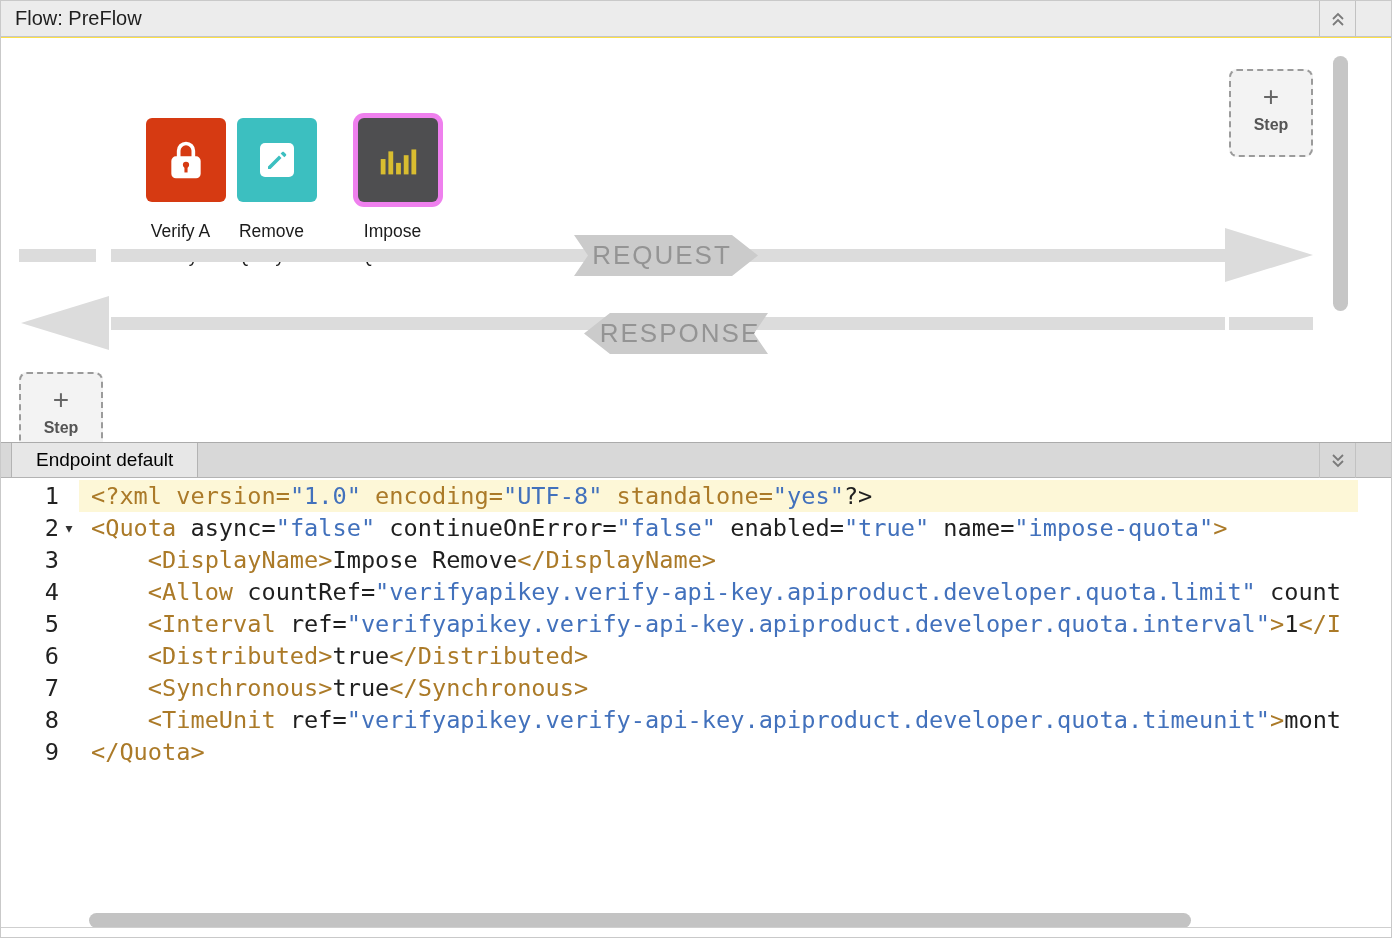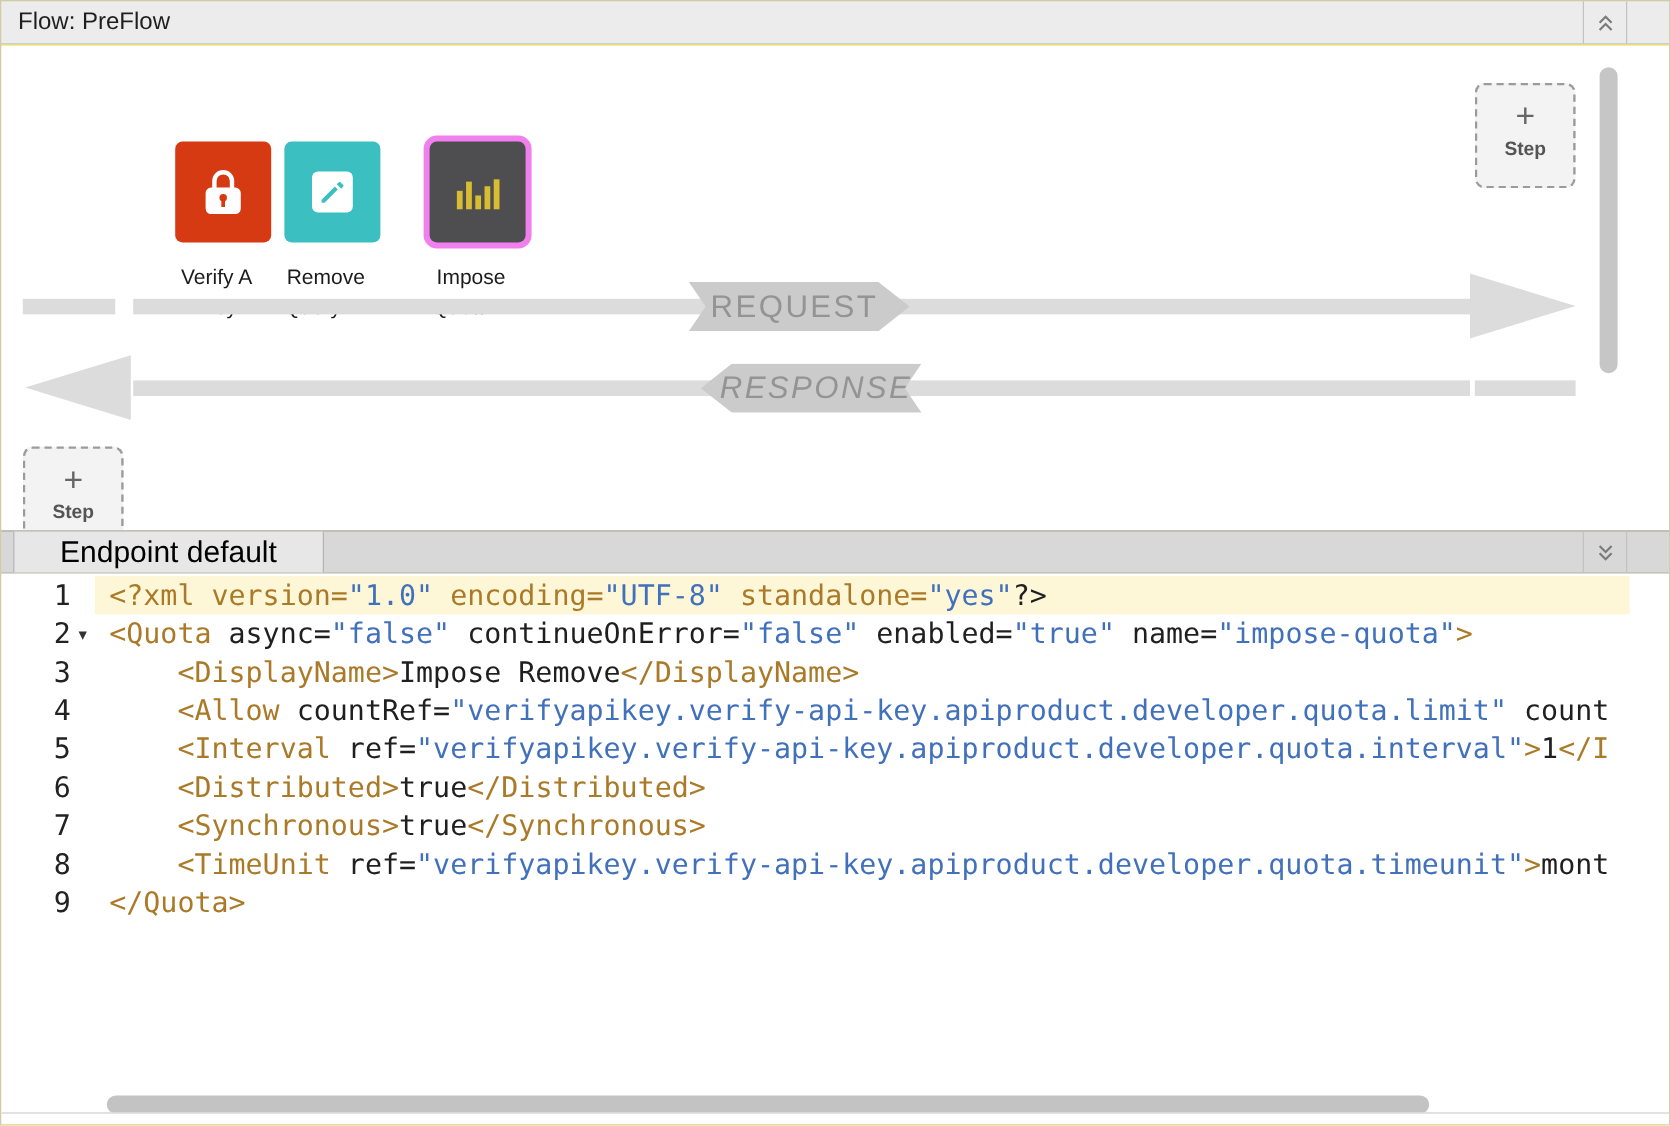--- a/index.html
+++ b/index.html
@@ -34,27 +34,27 @@
   #req-bar-main{left:110px;top:211px;width:1114px;}
   #req-arrowhead{position:absolute;left:1224px;top:190px;width:0;height:0;
                  border-top:27px solid transparent;border-bottom:27px solid transparent;border-left:88px solid #dcdcdc;}
   #resp-arrowhead{position:absolute;left:20px;top:258px;width:0;height:0;
                   border-top:27px solid transparent;border-bottom:27px solid transparent;border-right:88px solid #dcdcdc;}
   #resp-bar-main{left:110px;top:279px;width:1114px;}
   #resp-bar-right{left:1228px;top:279px;width:84px;}
   .lane-badge{position:absolute;width:184px;height:41px;background:#cbcbcb;color:#949494;
               display:flex;align-items:center;justify-content:center;font-size:26px;letter-spacing:2px;font-weight:500;}
   #req-badge{left:573px;top:197px;clip-path:polygon(0 0,calc(100% - 26px) 0,100% 50%,calc(100% - 26px) 100%,0 100%,14px 50%);padding-right:8px;box-sizing:border-box;}
-  #resp-badge{left:583px;top:265px;clip-path:polygon(0 50%,26px 0,100% 0,calc(100% - 14px) 50%,100% 100%,26px 100%);padding-left:8px;box-sizing:border-box;font-style:italic;}
+  #resp-badge{left:583px;top:275px;clip-path:polygon(0 50%,26px 0,100% 0,calc(100% - 14px) 50%,100% 100%,26px 100%);padding-left:8px;box-sizing:border-box;}
   .flow-vthumb{position:absolute;left:1332px;top:18px;width:15px;height:255px;border-radius:8px;background:#c6c6c6;cursor:grab;}
 
   
   .tabbar{position:absolute;top:441px;left:0;right:0;height:36px;background:#d8d8d8;border-top:1px solid #ababab;
           border-bottom:1px solid #b3b3b3;box-sizing:border-box;display:flex;align-items:stretch;padding-left:10px;}
-  .tab{display:flex;align-items:center;padding:0 38px;font-size:25px;color:#000;cursor:pointer;white-space:nowrap;text-align:center;}
+  .tab{display:flex;align-items:center;padding:0 24px;font-size:19px;color:#000;cursor:pointer;white-space:nowrap;text-align:center;}
   .tab.inactive{background:#e7e7e7;border-left:1px solid #b3b3b3;border-right:1px solid #b3b3b3;}
   .tab.active{background:#fff;border-right:1px solid #b3b3b3;margin-bottom:-1px;z-index:1;}
 
   
   .code-area{position:absolute;top:477px;left:0;right:0;bottom:9px;background:#fff;overflow:hidden;
              font-family:"DejaVu Sans Mono",monospace;font-size:23.6px;padding-top:2px;}
   .code-row{display:flex;height:32px;line-height:32px;}
   .ln{width:58px;text-align:right;color:#222;flex:none;}
   .fold{width:20px;flex:none;text-align:center;font-size:14px;line-height:32px;color:#333;
         font-family:"Liberation Sans",sans-serif;cursor:pointer;}

